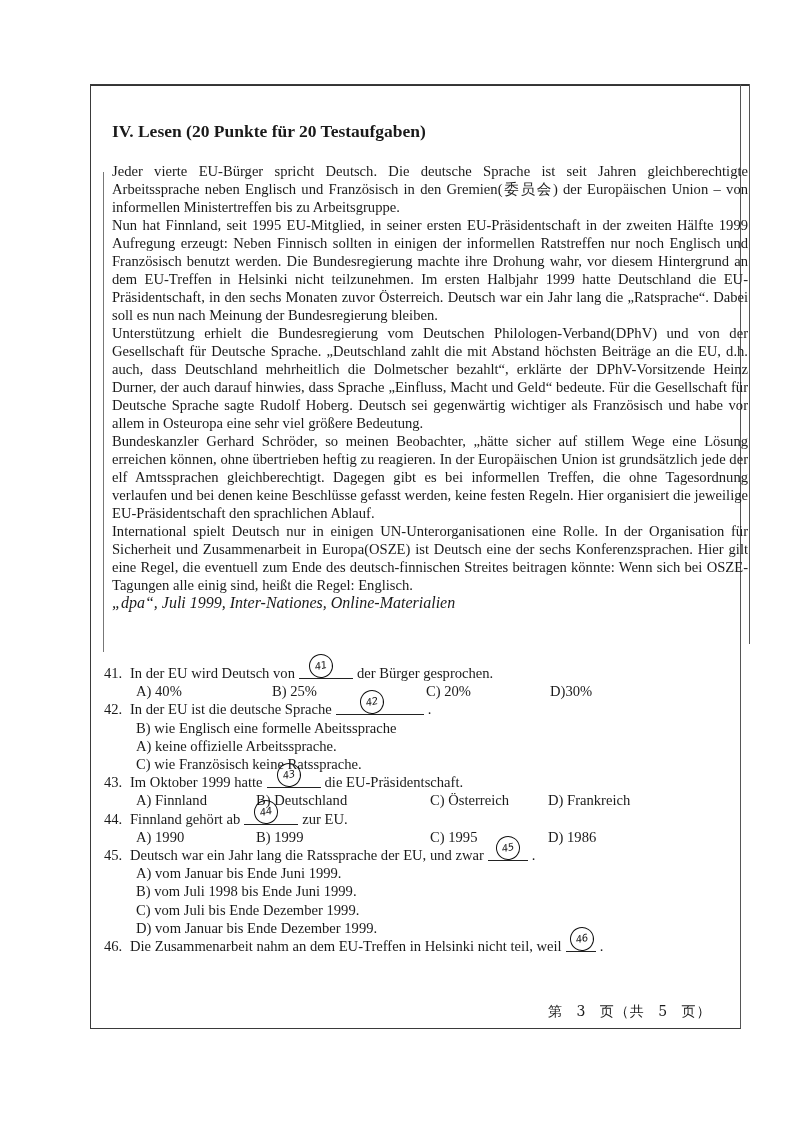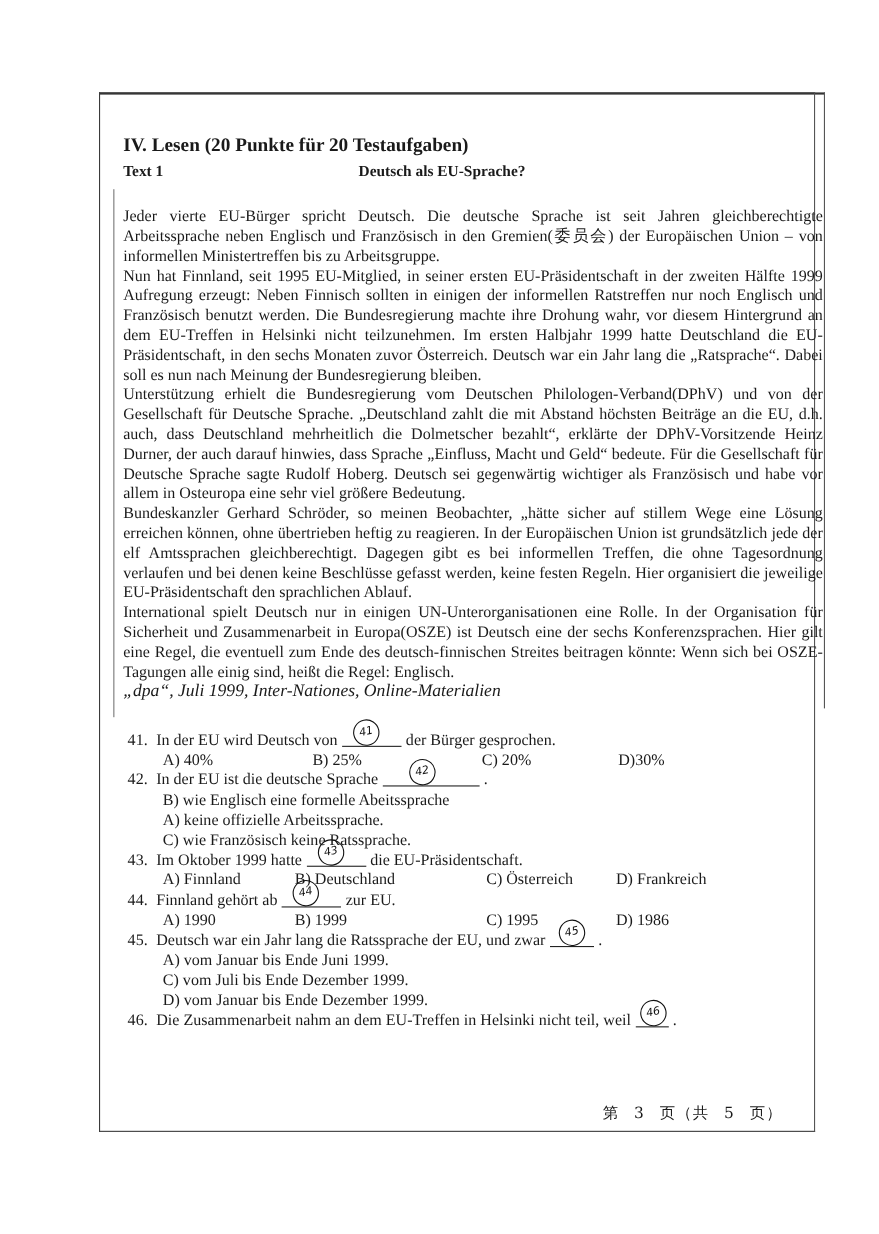--- a/index.html
+++ b/index.html
@@ -11,21 +11,21 @@
   .inner-left { position: absolute; left: 103px; top: 172px; height: 480px; border-left: 1px solid #777; }
   .right-text-line { position: absolute; left: 749px; top: 84px; height: 560px; border-left: 1px solid #555; }
   .content { position: absolute; left: 112px; top: 120px; width: 636px; }
   .section-title { font-size: 17.5px; font-weight: bold; margin: 0; line-height: 22px; }
   .text-header { position: relative; font-size: 14px; font-weight: bold; height: 22px; line-height: 22px; margin-top: 4px; }
   .text-header .left { position: absolute; left: 0; }
   .text-header .center { position: absolute; left: 214px; }
   .passage { margin-top: 20px; font-size: 14.6px; line-height: 18px; text-align: justify; }
   .passage p { margin: 0; }
   .source { font-style: italic; font-size: 16px; line-height: 18px; }
-  .questions { position: absolute; left: 116px; top: 664px; width: 620px; font-size: 14.6px; line-height: 18.2px; }
+  .questions { position: absolute; left: 104px; top: 664px; width: 620px; font-size: 14.6px; line-height: 18.2px; }
   .q { display: block; }
   .q-stem { display: flex; }
   .q-num { width: 26px; flex: none; }
   .blank { display: inline-block; min-width: 54px; border-bottom: 1px solid #222; position: relative; height: 14px; vertical-align: baseline; margin: 0 4px; }
   .blank.wide { min-width: 88px; }
   .mark { position: absolute; left: 10px; top: -10px; width: 22px; height: 22px; border: 1.4px solid #111; border-radius: 50%;
           font-family: "DejaVu Sans", sans-serif; font-size: 10px; font-style: italic; line-height: 22px; text-align: center; color: #111; transform: rotate(-12deg); }
   .opts-row { display: flex; padding-left: 32px; }
   .opts-row span { display: inline-block; }
   .opt-col { padding-left: 32px; }
@@ -34,24 +34,20 @@
 </head>
 <body>
 
 <div class="topline"></div>
 <div class="frame"></div>
 <div class="inner-left"></div>
 <div class="right-text-line"></div>
 
 <div class="content">
   <h1 class="section-title">IV. Lesen (20 Punkte für 20 Testaufgaben)</h1>
-  <div class="text-header">
-    <span class="left">Text 1</span>
-    <span class="center">Deutsch als EU-Sprache?</span>
-  </div>
   <div class="passage">
     <p>Jeder vierte EU-Bürger spricht Deutsch. Die deutsche Sprache ist seit Jahren gleichberechtigte Arbeitssprache neben Englisch und Französisch in den Gremien(委员会) der Europäischen Union – von informellen Ministertreffen bis zu Arbeitsgruppe.</p>
     <p>Nun hat Finnland, seit 1995 EU-Mitglied, in seiner ersten EU-Präsidentschaft in der zweiten Hälfte 1999 Aufregung erzeugt: Neben Finnisch sollten in einigen der informellen Ratstreffen nur noch Englisch und Französisch benutzt werden. Die Bundesregierung machte ihre Drohung wahr, vor diesem Hintergrund an dem EU-Treffen in Helsinki nicht teilzunehmen. Im ersten Halbjahr 1999 hatte Deutschland die EU-Präsidentschaft, in den sechs Monaten zuvor Österreich. Deutsch war ein Jahr lang die „Ratsprache“. Dabei soll es nun nach Meinung der Bundesregierung bleiben.</p>
     <p>Unterstützung erhielt die Bundesregierung vom Deutschen Philologen-Verband(DPhV) und von der Gesellschaft für Deutsche Sprache. „Deutschland zahlt die mit Abstand höchsten Beiträge an die EU, d.h. auch, dass Deutschland mehrheitlich die Dolmetscher bezahlt“, erklärte der DPhV-Vorsitzende Heinz Durner, der auch darauf hinwies, dass Sprache „Einfluss, Macht und Geld“ bedeute. Für die Gesellschaft für Deutsche Sprache sagte Rudolf Hoberg. Deutsch sei gegenwärtig wichtiger als Französisch und habe vor allem in Osteuropa eine sehr viel größere Bedeutung.</p>
     <p>Bundeskanzler Gerhard Schröder, so meinen Beobachter, „hätte sicher auf stillem Wege eine Lösung erreichen können, ohne übertrieben heftig zu reagieren. In der Europäischen Union ist grundsätzlich jede der elf Amtssprachen gleichberechtigt. Dagegen gibt es bei informellen Treffen, die ohne Tagesordnung verlaufen und bei denen keine Beschlüsse gefasst werden, keine festen Regeln. Hier organisiert die jeweilige EU-Präsidentschaft den sprachlichen Ablauf.</p>
     <p>International spielt Deutsch nur in einigen UN-Unterorganisationen eine Rolle. In der Organisation für Sicherheit und Zusammenarbeit in Europa(OSZE) ist Deutsch eine der sechs Konferenzsprachen. Hier gilt eine Regel, die eventuell zum Ende des deutsch-finnischen Streites beitragen könnte: Wenn sich bei OSZE-Tagungen alle einig sind, heißt die Regel: Englisch.</p>
     <div class="source">„dpa“, Juli 1999, Inter-Nationes, Online-Materialien</div>
   </div>
 </div>
 
@@ -125,20 +121,21 @@
   <div class="q">
     <div class="q-stem">
       <span class="q-num">45.</span>
       <span>Deutsch war ein Jahr lang die Ratssprache der EU, und zwar</span>
       <span class="blank" style="min-width:40px">
           <span class="mark" style="left:8px">45</span>
         </span>
       <span>.</span>
     </div>
     <div class="opt-col">A) vom Januar bis Ende Juni 1999.</div>
+    <div class="opt-col">B) vom Juli 1998 bis Ende Juni 1999.</div>
     <div class="opt-col">C) vom Juli bis Ende Dezember 1999.</div>
     <div class="opt-col">D) vom Januar bis Ende Dezember 1999.</div>
   </div>
 
   <div class="q">
     <div class="q-stem">
       <span class="q-num">46.</span>
       <span>Die Zusammenarbeit nahm an dem EU-Treffen in Helsinki nicht teil, weil</span>
       <span class="blank" style="min-width:30px">
           <span class="mark" style="left:4px">46</span>

